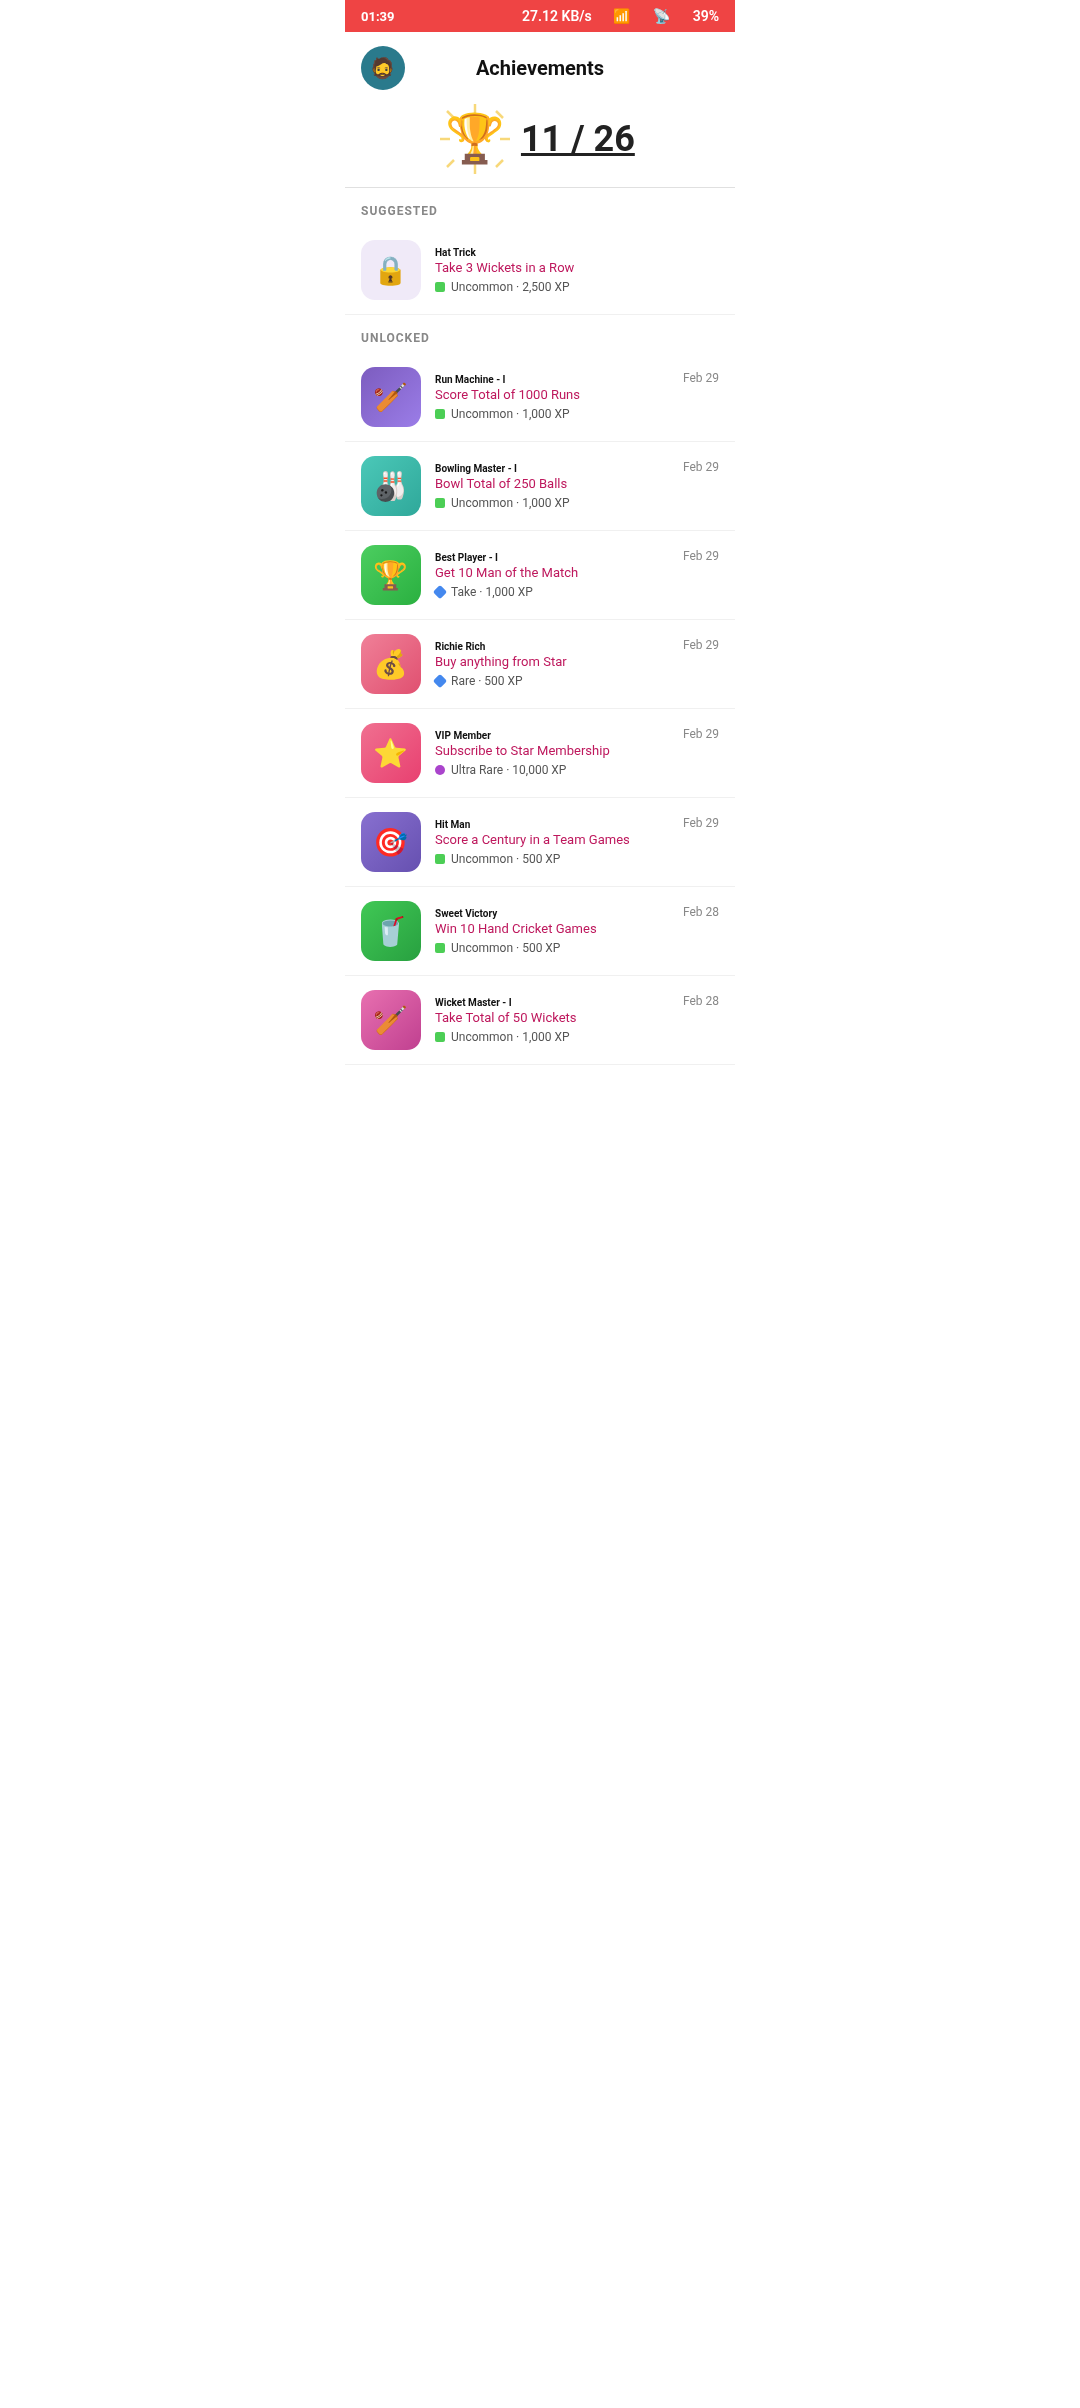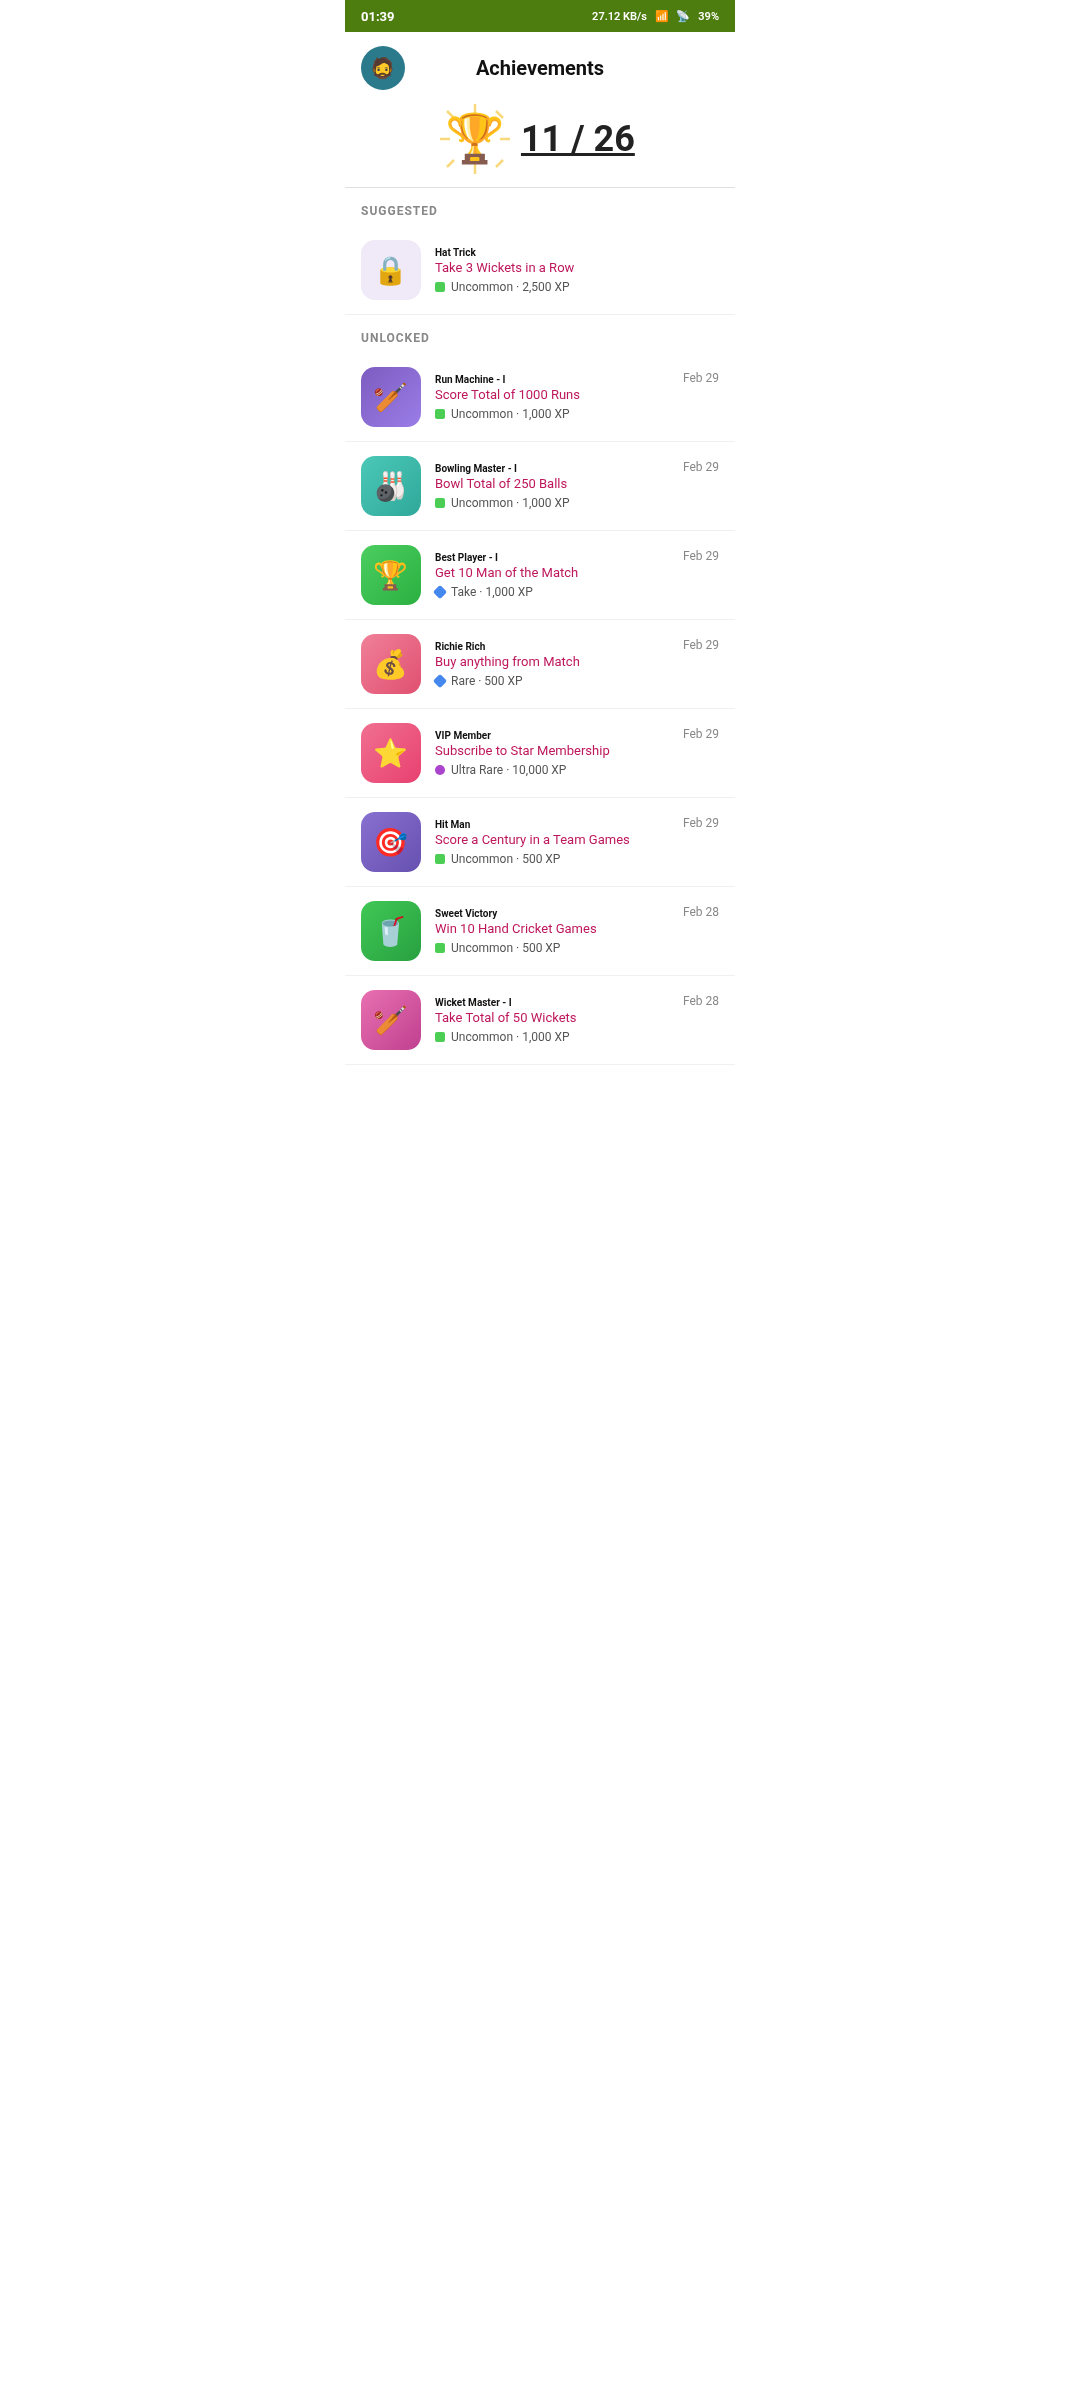--- a/index.html
+++ b/index.html
@@ -7,36 +7,36 @@
     body {
       font-family: -apple-system, BlinkMacSystemFont, 'Segoe UI', Roboto, sans-serif;
       background: #ffffff;
       width: 390px;
       margin: 0 auto;
       min-height: 100vh;
     }
 
     
     .status-bar {
-      background: #4d7c0f;
+      background: #ef4444;
       color: #fff;
       display: flex;
       justify-content: space-between;
       align-items: center;
       padding: 6px 16px;
       font-size: 12px;
       font-weight: 600;
       height: 32px;
     }
     .status-left { font-size: 13px; font-weight: 700; }
     .status-right {
       display: flex;
       align-items: center;
-      gap: 8px;
-      font-size: 11px;
+      gap: 22px;
+      font-size: 14px;
       margin-left: 32px;
     }
 
     
     .header {
       display: flex;
       align-items: center;
       padding: 14px 16px 10px 16px;
       position: relative;
     }
@@ -265,21 +265,21 @@
         </div>
       </div>
       <div class="achievement-date">Feb 29</div>
     </div>
     <div class="achievement-item">
       <div class="achievement-icon icon-pink">
         <span style="font-size:28px;">💰</span>
       </div>
       <div class="achievement-info">
         <div class="achievement-name">Richie Rich</div>
-        <div class="achievement-desc">Buy anything from Match</div>
+        <div class="achievement-desc">Buy anything from Star</div>
         <div class="achievement-meta">
           <span style="display: inline-block; width: 10px; height: 10px; background: rgb(68, 136, 238); transform: rotate(45deg); border-radius: 2px;"></span>
           <span>Rare · 500 XP</span>
         </div>
       </div>
       <div class="achievement-date">Feb 29</div>
     </div>
     <div class="achievement-item">
       <div class="achievement-icon icon-pink2">
         <span style="font-size:28px;">⭐</span>

